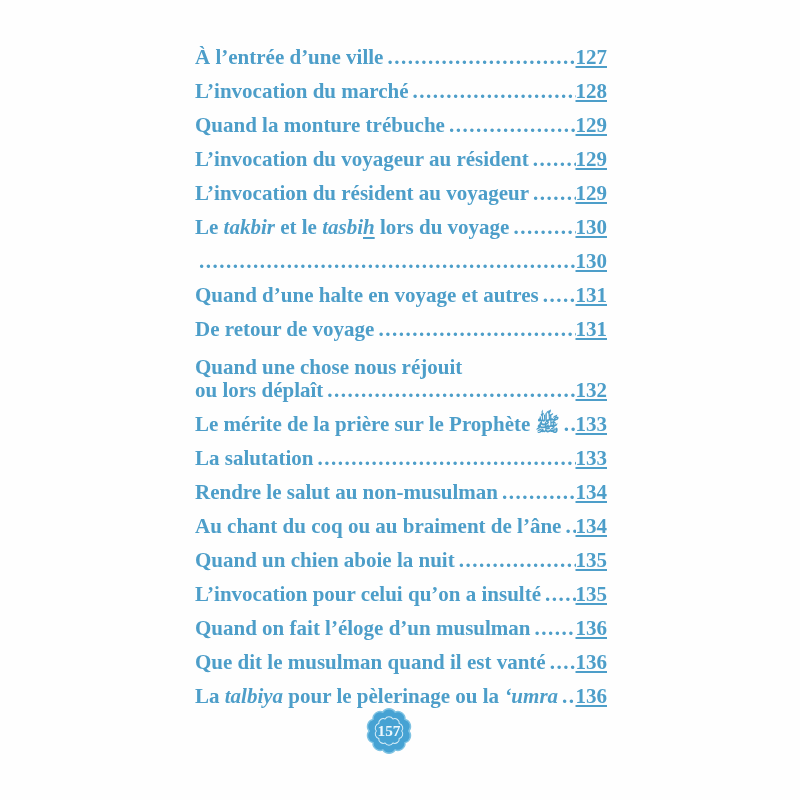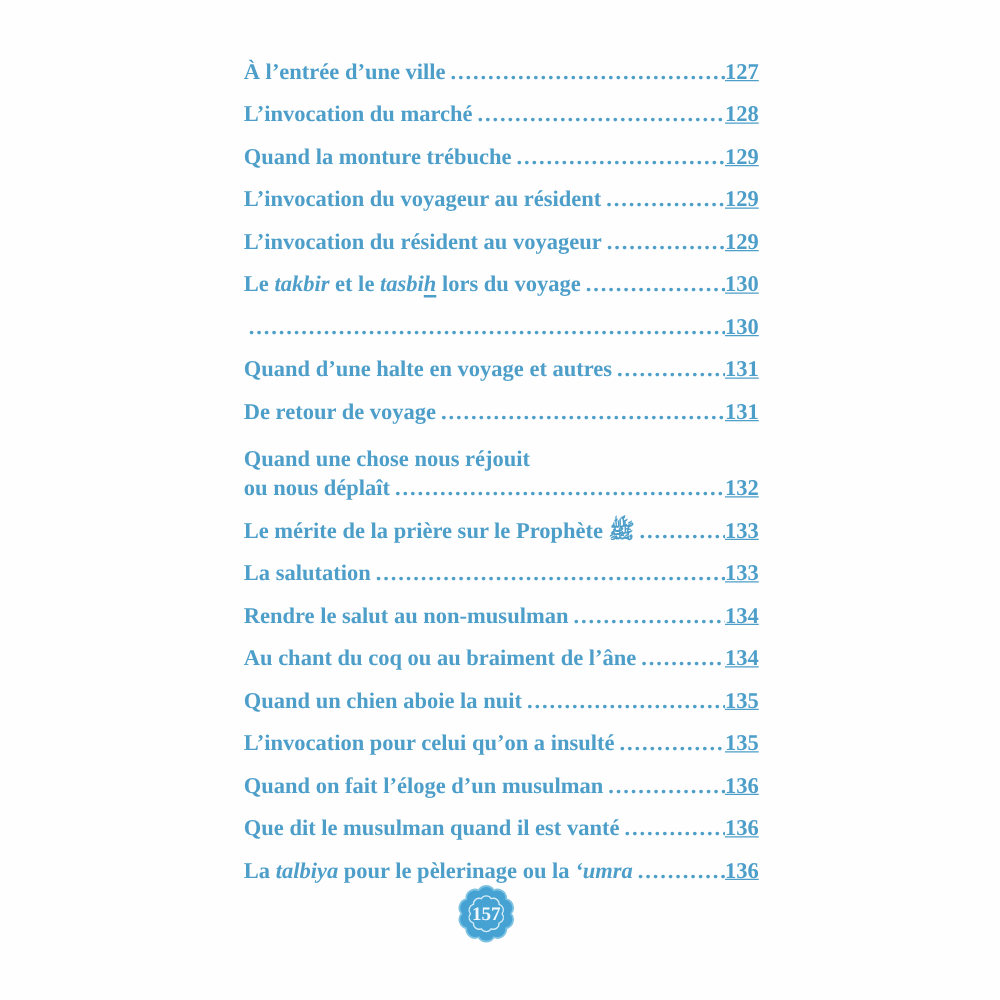--- a/index.html
+++ b/index.html
@@ -23,21 +23,21 @@
     top: 44px;
     width: 412px;
   }
   .row {
     display: flex;
     align-items: baseline;
     height: 26px;
     line-height: 26px;
     margin-bottom: 8px;
     color: #4d9ec9;
-    font-size: 18px;
+    font-size: 21px;
     font-weight: bold;
     white-space: nowrap;
   }
   .row.wrap-first {
     margin-top: 12px;
     margin-bottom: -3px;
     text-align: right;
   }
   .label {
     flex: 0 0 auto;
@@ -123,21 +123,21 @@
       </div>
       <div class="row">
         <span class="label"><span>De retour de voyage</span></span>
         <span class="leader">............................................................................................</span>
         <span class="page-num">131</span>
       </div>
       <div class="row wrap-first">
         <span class="label"><span>Quand une chose nous réjouit</span></span>
       </div>
       <div class="row">
-        <span class="label"><span>ou nous déplaît</span></span>
+        <span class="label"><span>ou lors déplaît</span></span>
         <span class="leader">............................................................................................</span>
         <span class="page-num">132</span>
       </div>
       <div class="row">
         <span class="label"><span>Le mérite de la prière sur le Prophète </span><span class="saw">ﷺ</span></span>
         <span class="leader">............................................................................................</span>
         <span class="page-num">133</span>
       </div>
       <div class="row">
         <span class="label"><span>La salutation</span></span>

